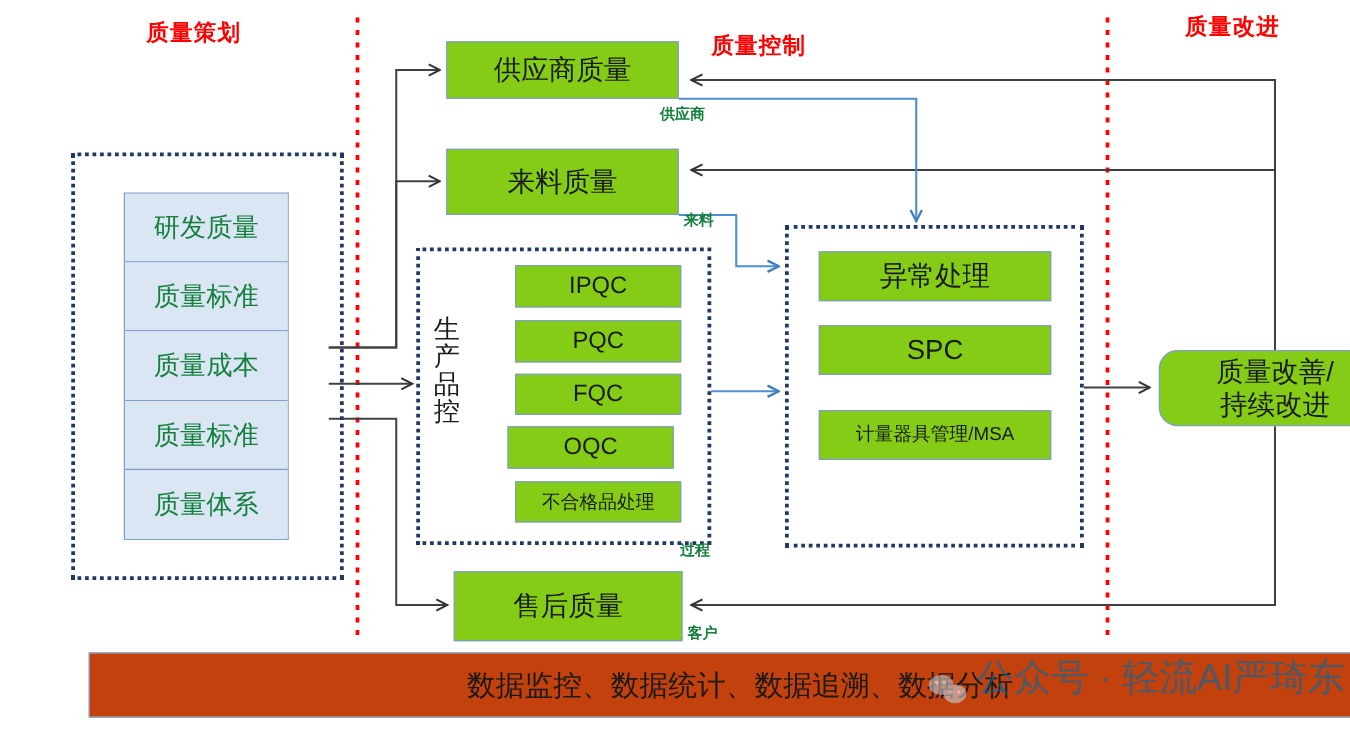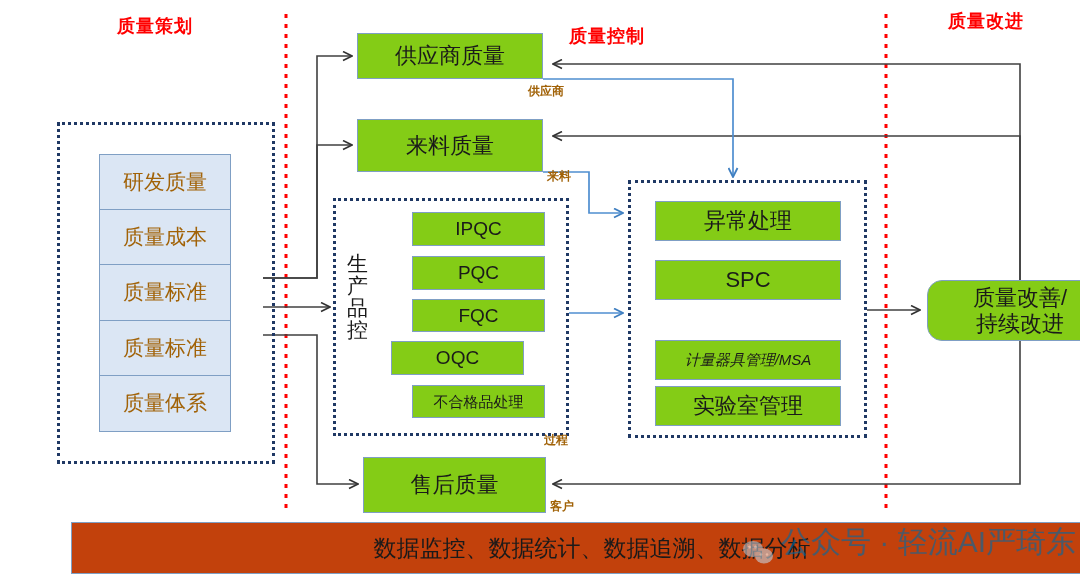--- a/index.html
+++ b/index.html
@@ -4,36 +4,36 @@
 <style>
   html,body{margin:0;padding:0;background:#ffffff;}
   body{width:1080px;height:587px;position:relative;overflow:hidden;
        font-family:"Liberation Sans","DejaVu Sans",sans-serif;}
   .stage{position:absolute;left:0;top:0;width:900px;height:587px;margin-left:41px;}
   svg.wires{position:absolute;left:0;top:0;width:1080px;height:587px;pointer-events:none;}
 
   .ttl{position:absolute;color:#ff0000;font-weight:bold;font-size:18px;
        letter-spacing:1px;white-space:nowrap;}
 
-  .edge-lbl{position:absolute;color:#a16207;font-weight:bold;font-size:12px;
+  .edge-lbl{position:absolute;color:#15803d;font-weight:bold;font-size:12px;
             white-space:nowrap;}
 
   .bluebox{position:absolute;background:#84cc16;border:1px solid #7f9fc4;
            box-sizing:border-box;display:flex;align-items:center;
            justify-content:center;color:#1a1a1a;font-size:22px;
            text-align:center;line-height:1.15;}
   .bluebox.sm{font-size:19px;}
   .bluebox.xs{font-size:15px;}
 
   .dashgroup{position:absolute;border:3px dotted #1f3864;box-sizing:border-box;}
 
   .stack{position:absolute;border:1px solid #7f9fc4;box-sizing:border-box;}
   .stack .cell{background:#dbe6f4;border-bottom:1px solid #7f9fc4;
                display:flex;align-items:center;justify-content:center;
-               font-size:21px;color:#a16207;box-sizing:border-box;}
+               font-size:21px;color:#15803d;box-sizing:border-box;}
   .stack .cell:last-child{border-bottom:none;}
 
   .vlabel{position:absolute;font-size:21px;color:#1a1a1a;line-height:1.05;
           text-align:left;width:26px;}
 
   .botbar{position:absolute;background:#c2410c;border:1px solid #7f9fc4;
           box-sizing:border-box;display:flex;align-items:center;
           justify-content:center;font-size:23px;color:#1a1a1a;}
 
   .wm{position:absolute;color:#0369a1;opacity:.62;font-size:30px;
@@ -85,22 +85,22 @@
 
     <path d="M502,172 L548,172 L548,213 L581,213" fill="none" stroke="#4f8ed0" stroke-width="1.7" marker-end="url(#ah-b)"></path>
 
     <path d="M528,313 L581,313" fill="none" stroke="#4f8ed0" stroke-width="1.7" marker-end="url(#ah-b)"></path>
   </svg>
 
   <div class="dashgroup" style="left:16px;top:122px;width:218px;height:342px;"></div>
 
   <div class="stack" style="left:58px;top:154px;width:132px;height:278px;">
     <div class="cell" style="height:20%">研发质量</div>
+    <div class="cell" style="height:20%">质量标准</div>
     <div class="cell" style="height:20%">质量成本</div>
-    <div class="cell" style="height:20%">质量标准</div>
     <div class="cell" style="height:20%">质量标准</div>
     <div class="cell" style="height:20%">质量体系</div>
   </div>
 
   <div class="bluebox" style="left:316px;top:33px;width:186px;height:46px;">供应商质量</div>
   <div class="edge-lbl" style="left:487px;top:83px;">供应商</div>
 
   <div class="bluebox" style="left:316px;top:119px;width:186px;height:53px;">来料质量</div>
   <div class="edge-lbl" style="left:506px;top:168px;">来料</div>
 
@@ -108,29 +108,28 @@
   <div class="edge-lbl" style="left:509px;top:498px;">客户</div>
 
   <div class="dashgroup" style="left:292px;top:198px;width:236px;height:238px;"></div>
   <div class="edge-lbl" style="left:503px;top:432px;">过程</div>
 
   <div class="vlabel" style="left:306px;top:253px;"><span>生产品控</span></div>
 
   <div class="bluebox sm" style="left:371px;top:212px;width:133px;height:34px;">IPQC</div>
   <div class="bluebox sm" style="left:371px;top:256px;width:133px;height:34px;">PQC</div>
   <div class="bluebox sm" style="left:371px;top:299px;width:133px;height:33px;">FQC</div>
-  <div class="bluebox sm" style="left:350px;top:341px;width:133px;height:34px;">OQC</div>
+  <div class="bluebox sm" style="left:365px;top:341px;width:133px;height:34px;">OQC</div>
   <div class="bluebox xs" style="left:371px;top:385px;width:133px;height:33px;">不合格品处理</div>
 
   <div class="dashgroup" style="left:587px;top:180px;width:239px;height:258px;"></div>
 
   <div class="bluebox" style="left:614px;top:201px;width:186px;height:40px;">异常处理</div>
   <div class="bluebox" style="left:614px;top:260px;width:186px;height:40px;">SPC</div>
-  <div class="bluebox xs" style="left:614px;top:340px;width:186px;height:40px;font-style:italic;">计量器具管理/MSA</div>
-  <div class="bluebox" style="left:614px;top:386px;width:186px;height:40px;">实验室管理</div>
+  <div class="bluebox xs" style="left:614px;top:328px;width:186px;height:40px;">计量器具管理/MSA</div>
 
   <div class="bluebox" style="left:886px;top:280px;width:186px;height:61px;
        flex-direction:column;border-radius:15px;">
     <span>质量改善/</span>
     <span>持续改进</span>
   </div>
 
   <div class="botbar" style="left:30px;top:522px;width:1042px;height:52px;">数据监控、数据统计、数据追溯、数据分析</div>
 
   <div class="wm" style="left:700px;top:522px;">

